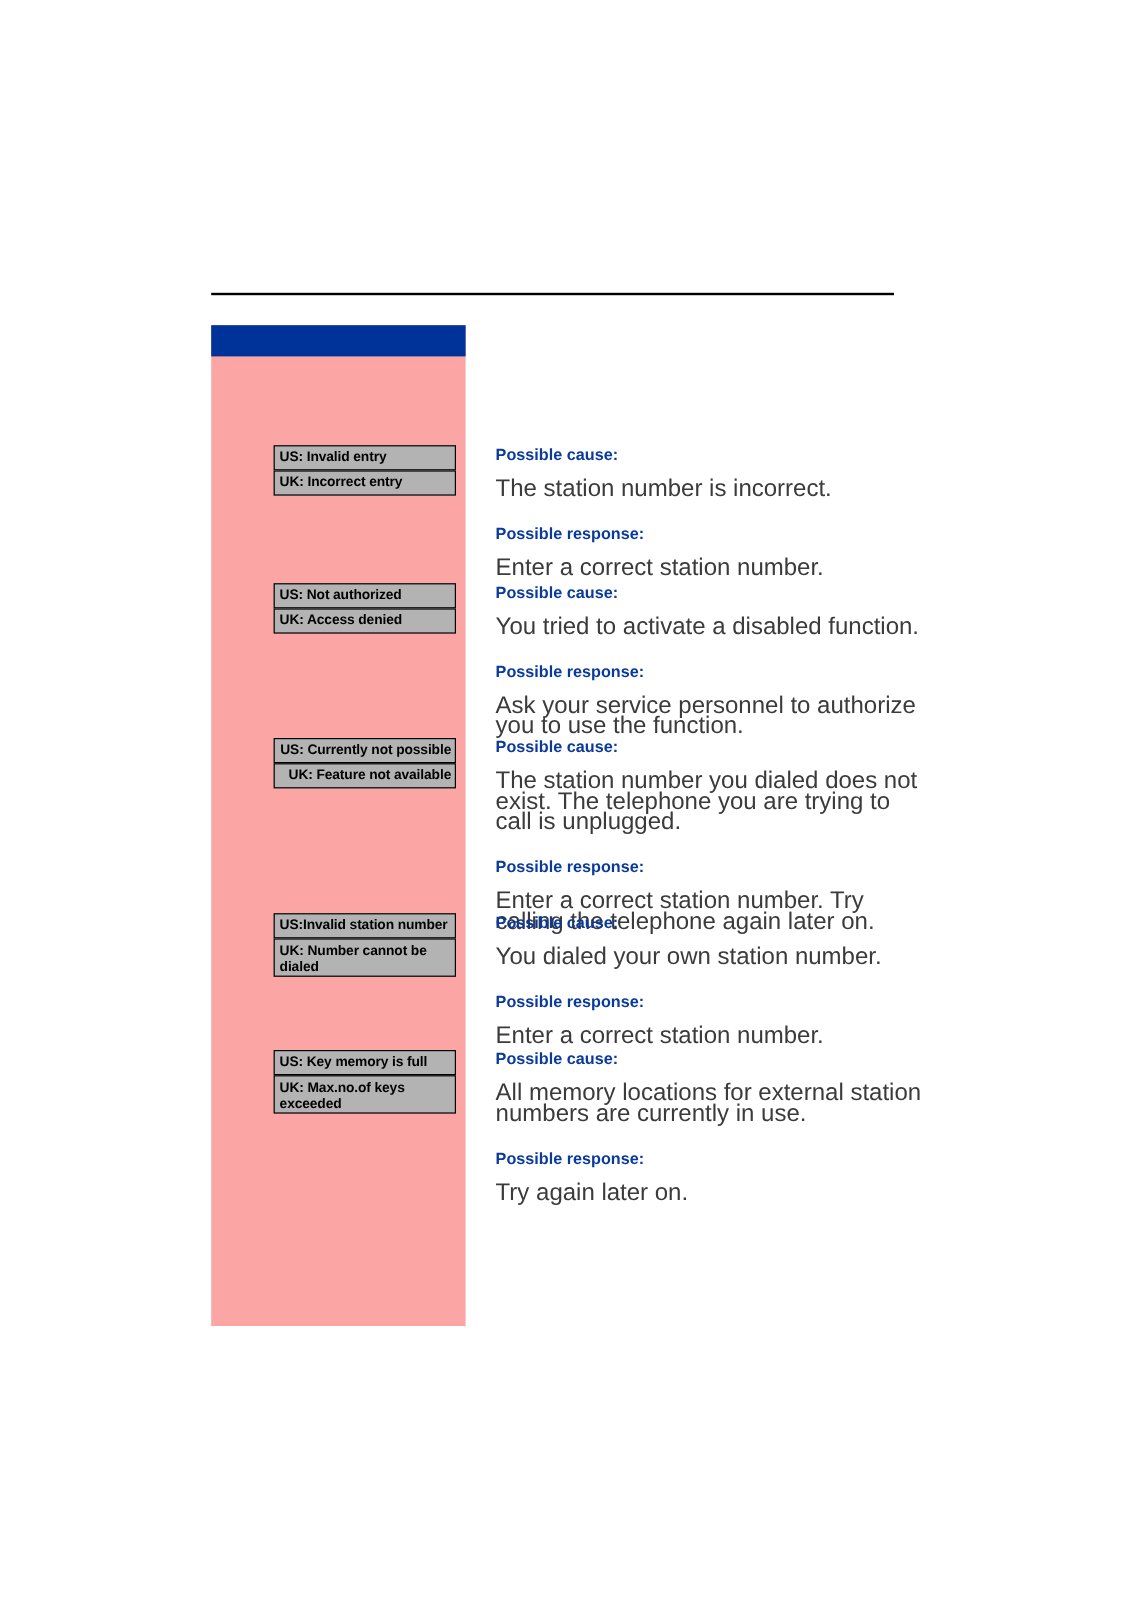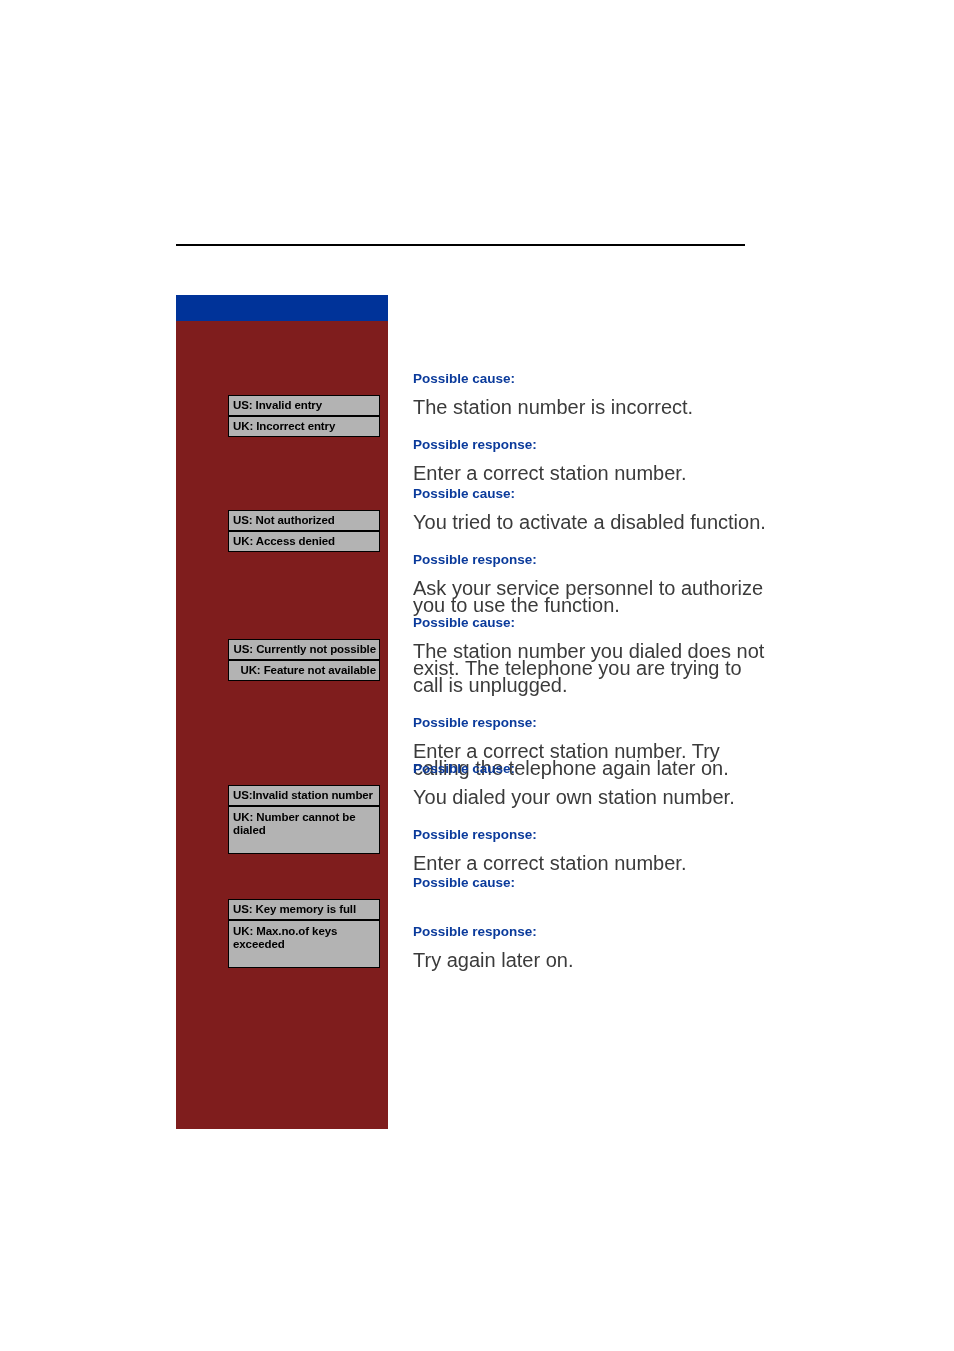--- a/index.html
+++ b/index.html
@@ -25,22 +25,21 @@
     background: #000000;
   }
 
   
   .sidebar {
     position: absolute;
     left: 176px;
     top: 271px;
     width: 212px;
     height: 834px;
-    background: #7f1d1d;
-    margin-top: 24px;
+    background: #fca5a5;
   }
   .sidebar-titlebar {
     position: absolute;
     left: 0;
     top: 0;
     width: 212px;
     height: 26px;
     background: #003399;
   }
   .sidebar-title-text {
@@ -69,21 +68,21 @@
     font-weight: bold;
     line-height: 13px;
     padding: 3px 3px 3px 4px;
     letter-spacing: -0.1px;
   }
   .disp-box + .disp-box {
     border-top-width: 0.75px;
   }
   .disp-box.two-line {
     padding-top: 4px;
-    padding-bottom: 16px;
+    padding-bottom: 0;
   }
 
   
   .g1 { top: 100px; }   
   .g2 { top: 215px; }   
   .g3 { top: 344px; text-align: right; }   
   .g4 { top: 490px; }   
   .g5 { top: 604px; }   
 
   
@@ -199,19 +198,20 @@
     <p class="body-text">You dialed your own station number.</p>
     <div class="gap-block"></div>
     <p class="lbl">Possible response:</p>
     <div class="gap-after-label"></div>
     <p class="body-text">Enter a correct station number.</p>
   </div>
 
   <div class="entry e5">
     <p class="lbl">Possible cause:</p>
     <div class="gap-after-label"></div>
+    <p class="body-text">All memory locations for external station numbers are currently in use.</p>
     <div class="gap-block"></div>
     <p class="lbl">Possible response:</p>
     <div class="gap-after-label"></div>
     <p class="body-text">Try again later on.</p>
   </div>
 
 </div>
 
 </body></html>

